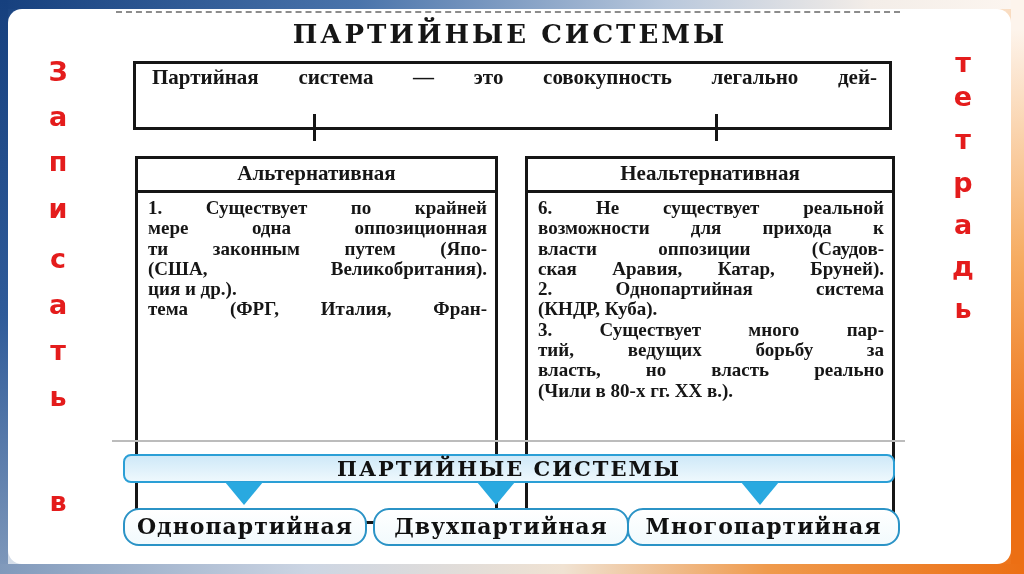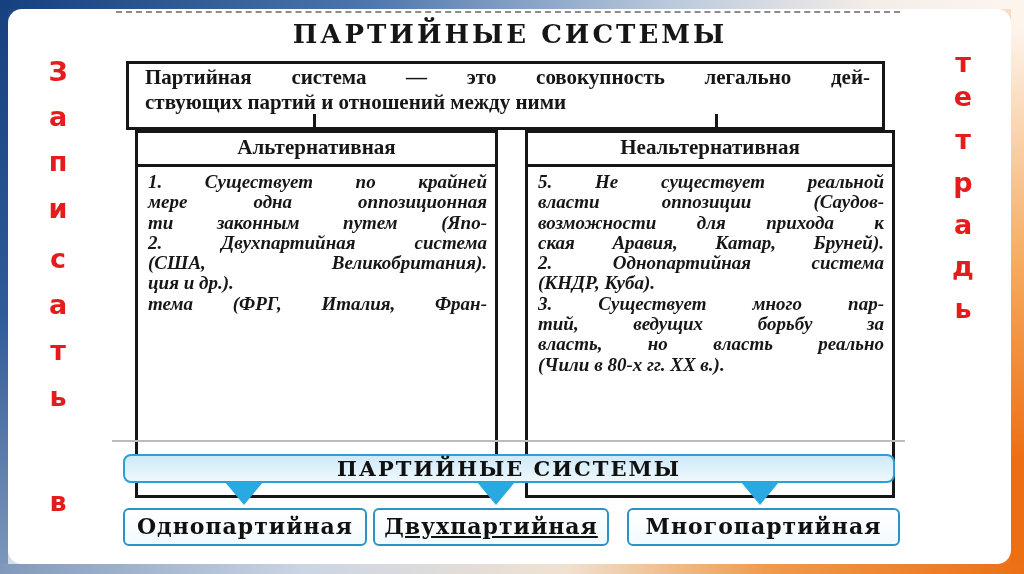--- a/index.html
+++ b/index.html
@@ -18,54 +18,54 @@
             font-family:"DejaVu Sans","Liberation Sans",sans-serif;font-weight:bold;font-size:27px;}
   .note-left{left:44px;top:0;height:574px;}
   .note-right{left:949px;top:0;height:574px;}
   .red-letter{position:absolute;left:0;width:28px;text-align:center;line-height:1;}
 
   
   .scan{position:absolute;left:110px;top:14px;width:800px;height:434px;color:#161616;}
   .scan-artifact{position:absolute;left:6px;right:10px;top:-3px;border-top:2px dashed rgba(45,45,45,.55);height:0;}
   .scan-title{position:absolute;left:0;right:0;top:5px;text-align:center;font-weight:bold;
               font-family:"DejaVu Serif","Liberation Serif",serif;font-size:26px;letter-spacing:3px;}
-  .defbox{position:absolute;left:16px;top:47px;width:759px;height:69px;border:3px solid #161616;
+  .defbox{position:absolute;left:23px;top:47px;width:759px;height:69px;border:3px solid #161616;
           box-sizing:border-box;padding:1px 12px 12px 16px;font-weight:bold;font-size:21px;line-height:25px;}
   .def-l1{text-align:justify;text-align-last:justify;}
   .def-l2{text-align:left;}
   .def-term{font-weight:900;}
   .connector{position:absolute;width:3px;height:27px;top:100px;background:#161616;}
   .conn-1{left:203px;}
   .conn-2{left:605px;}
-  .colbox{position:absolute;top:116px;height:368px;border:3px solid #161616;box-sizing:border-box;background:#fff;}
+  .colbox{position:absolute;top:142px;height:368px;border:3px solid #161616;box-sizing:border-box;background:#fff;}
   .col-0{left:25px;width:363px;}
   .col-1{left:415px;width:370px;}
   .col-header{display:block;height:31px;line-height:29px;border-bottom:3px solid #161616;text-align:center;
               font-weight:bold;font-size:21px;}
   .col-lines{padding:5px 8px 0 10px;font-weight:bold;font-size:19px;}
-  .scan-line{line-height:20.3px;white-space:nowrap;font-style:italic;}
+  .scan-line{line-height:20.3px;white-space:nowrap;}
   .scan-line.just{text-align:justify;text-align-last:justify;white-space:normal;}
   .divider{position:absolute;left:2px;top:426px;width:793px;height:2px;background:#bcbcbc;}
 
   
   .sa-header{position:absolute;left:123px;top:454px;width:772px;height:29px;box-sizing:border-box;
              border:2px solid #2b9fd6;border-radius:8px;background:linear-gradient(#cfe9f8,#eef8fd);
              text-align:center;font-family:"DejaVu Serif","Liberation Serif",serif;
              font-weight:bold;font-size:21px;line-height:25px;letter-spacing:2px;color:#111;}
   .sa-arrow{position:absolute;top:482px;width:0;height:0;
             border-left:19px solid transparent;border-right:19px solid transparent;border-top:23px solid #29a9e0;}
   .arrow-0{left:225px;}
   .arrow-1{left:477px;}
   .arrow-2{left:741px;}
-  .sa-box{position:absolute;top:508px;height:38px;box-sizing:border-box;border:2px solid #2b93c6;border-radius:6px;
+  .sa-box{position:absolute;top:508px;height:38px;box-sizing:border-box;border:2px solid #2b93c6;border-radius:16px;
           background:linear-gradient(#ffffff,#f2fafd);text-align:center;
           font-family:"DejaVu Serif","Liberation Serif",serif;font-weight:bold;font-size:22px;
           line-height:33px;letter-spacing:1px;color:#111;}
   .sa-box-0{left:123px;width:244px;}
-  .sa-box-1{left:373px;width:236px;text-decoration:underline;}
+  .sa-box-1{left:373px;width:256px;}
   .sa-box-2{left:627px;width:273px;}
 </style>
 </head>
 <body>
 
 <div class="slide">
   <div class="bar bar-top"></div>
   <div class="bar bar-left"></div>
   <div class="bar bar-right"></div>
   <div class="bar bar-bottom"></div>
@@ -91,45 +91,43 @@
       <span class="red-letter" style="top: 253px;">д</span>
       <span class="red-letter" style="top: 295px;">ь</span>
     </div>
 
   <div class="scan">
     <div class="scan-artifact"></div>
     <div class="scan-title">ПАРТИЙНЫЕ СИСТЕМЫ</div>
 
     <div class="defbox">
       <div class="def-l1"><span class="def-term">Партийная система</span><span> — это совокупность легально дей-</span></div>
-      <div class="def-l2">ствующих партий и отношений между ними</div>
     </div>
 
     <div class="connector conn-1"></div>
     <div class="connector conn-2"></div>
 
     <div class="colbox col-0">
       <span class="col-header">Альтернативная</span>
       <div class="col-lines">
           <div class="scan-line just">1. Существует по крайней</div>
           <div class="scan-line just">мере одна оппозиционная</div>
           <div class="scan-line just">ти законным путем (Япо-</div>
-          <div class="scan-line just">2. Двухпартийная система</div>
           <div class="scan-line just">(США, Великобритания).</div>
           <div class="scan-line">ция и др.).</div>
           <div class="scan-line just">тема (ФРГ, Италия, Фран-</div>
         </div>
     </div>
 
     <div class="colbox col-1">
       <span class="col-header">Неальтернативная</span>
       <div class="col-lines">
-          <div class="scan-line just">5. Не существует реальной</div>
+          <div class="scan-line just">6. Не существует реальной</div>
+          <div class="scan-line just">возможности для прихода к</div>
           <div class="scan-line just">власти оппозиции (Саудов-</div>
-          <div class="scan-line just">возможности для прихода к</div>
           <div class="scan-line just">ская Аравия, Катар, Бруней).</div>
           <div class="scan-line just">2. Однопартийная система</div>
           <div class="scan-line">(КНДР, Куба).</div>
           <div class="scan-line just">3. Существует много пар-</div>
           <div class="scan-line just">тий, ведущих борьбу за</div>
           <div class="scan-line just">власть, но власть реально</div>
           <div class="scan-line">(Чили в 80-х гг. XX в.).</div>
         </div>
     </div>
 

